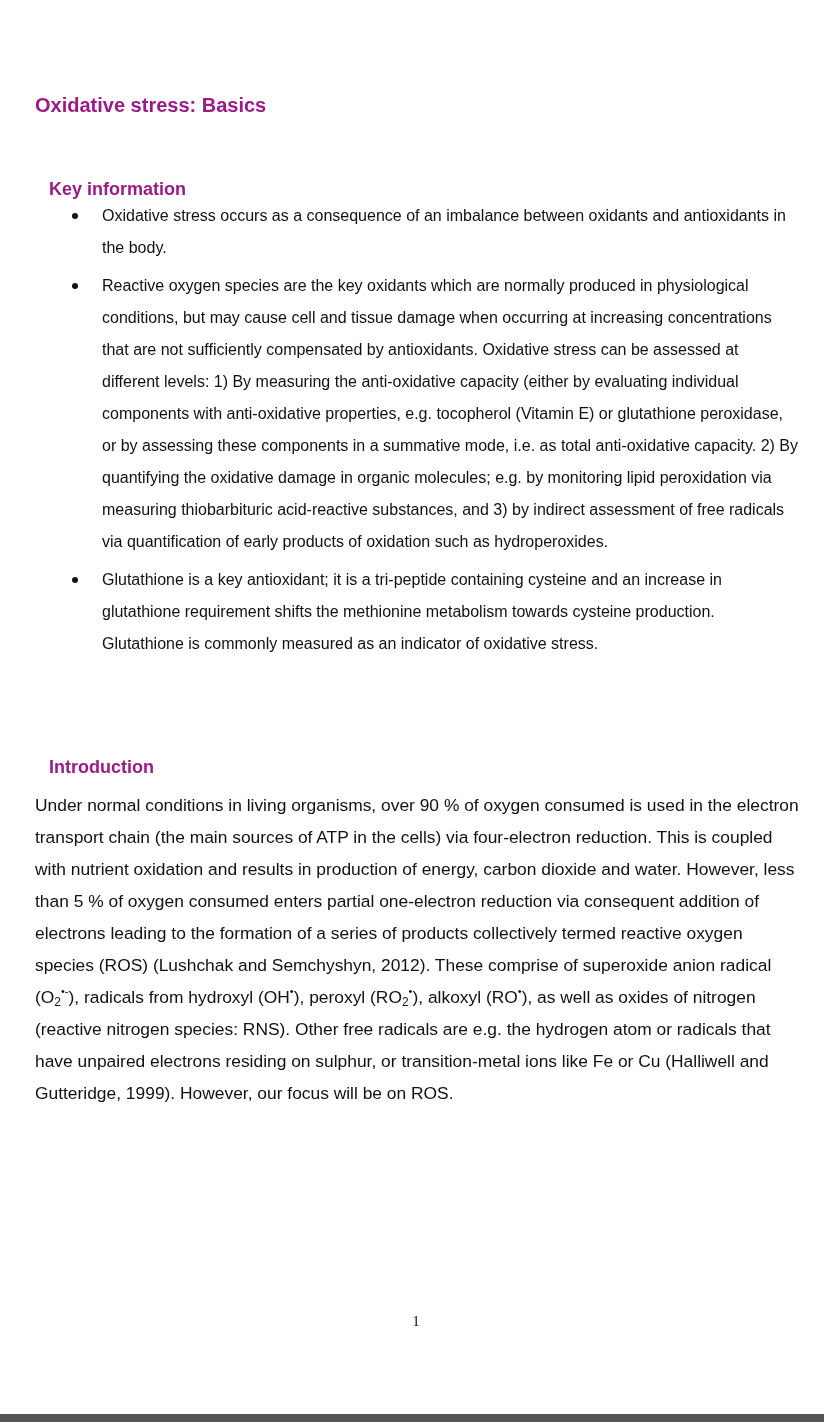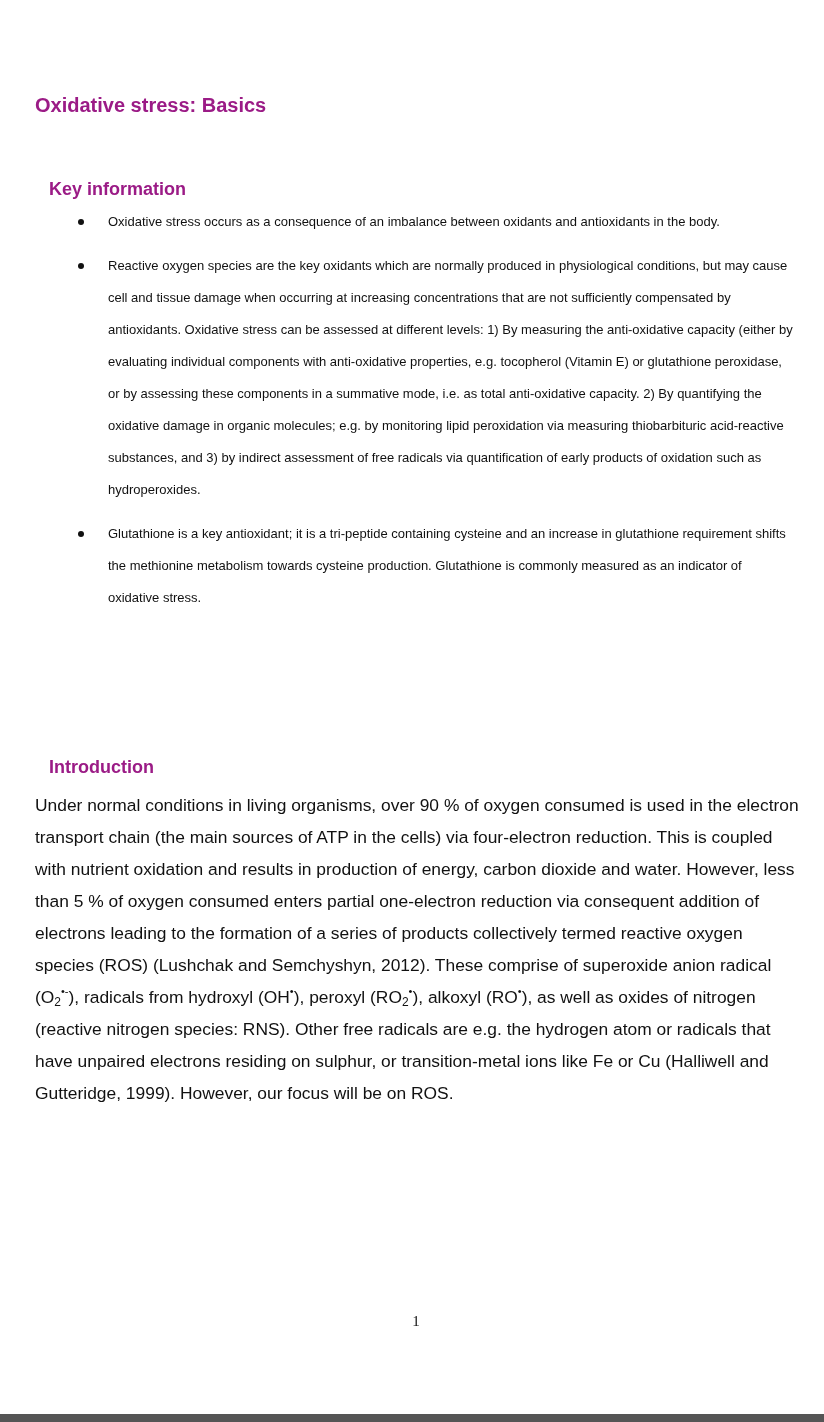--- a/index.html
+++ b/index.html
@@ -15,21 +15,21 @@
     .heading {
       position: absolute; left: 35px; margin: 14px;
       font-size: 18px; font-weight: bold; color: #9b1b86;
     }
     .h-key { top: 165px; }
     .h-intro { top: 743px; }
     ul.bullets {
       position: absolute; left: 35px; top: 194px; width: 770px; margin: 0; padding: 0; list-style: none;
     }
     ul.bullets li {
-      position: relative; padding-left: 61px; font-size: 13px; line-height: 32px; margin: 12px;
+      position: relative; padding-left: 61px; font-size: 16px; line-height: 32px; margin: 6px;
     }
     ul.bullets li .dot {
       position: absolute; left: 31px; top: 13px; width: 6px; height: 6px; border-radius: 50%; background: #111;
     }
     .para {
       position: absolute; left: 35px; width: 770px; margin: 0;
       font-size: 17.4px; line-height: 32px;
     }
     .p1 { top: 770px; margin-top: 19px; }
     .p2 { top: 1170px; }

